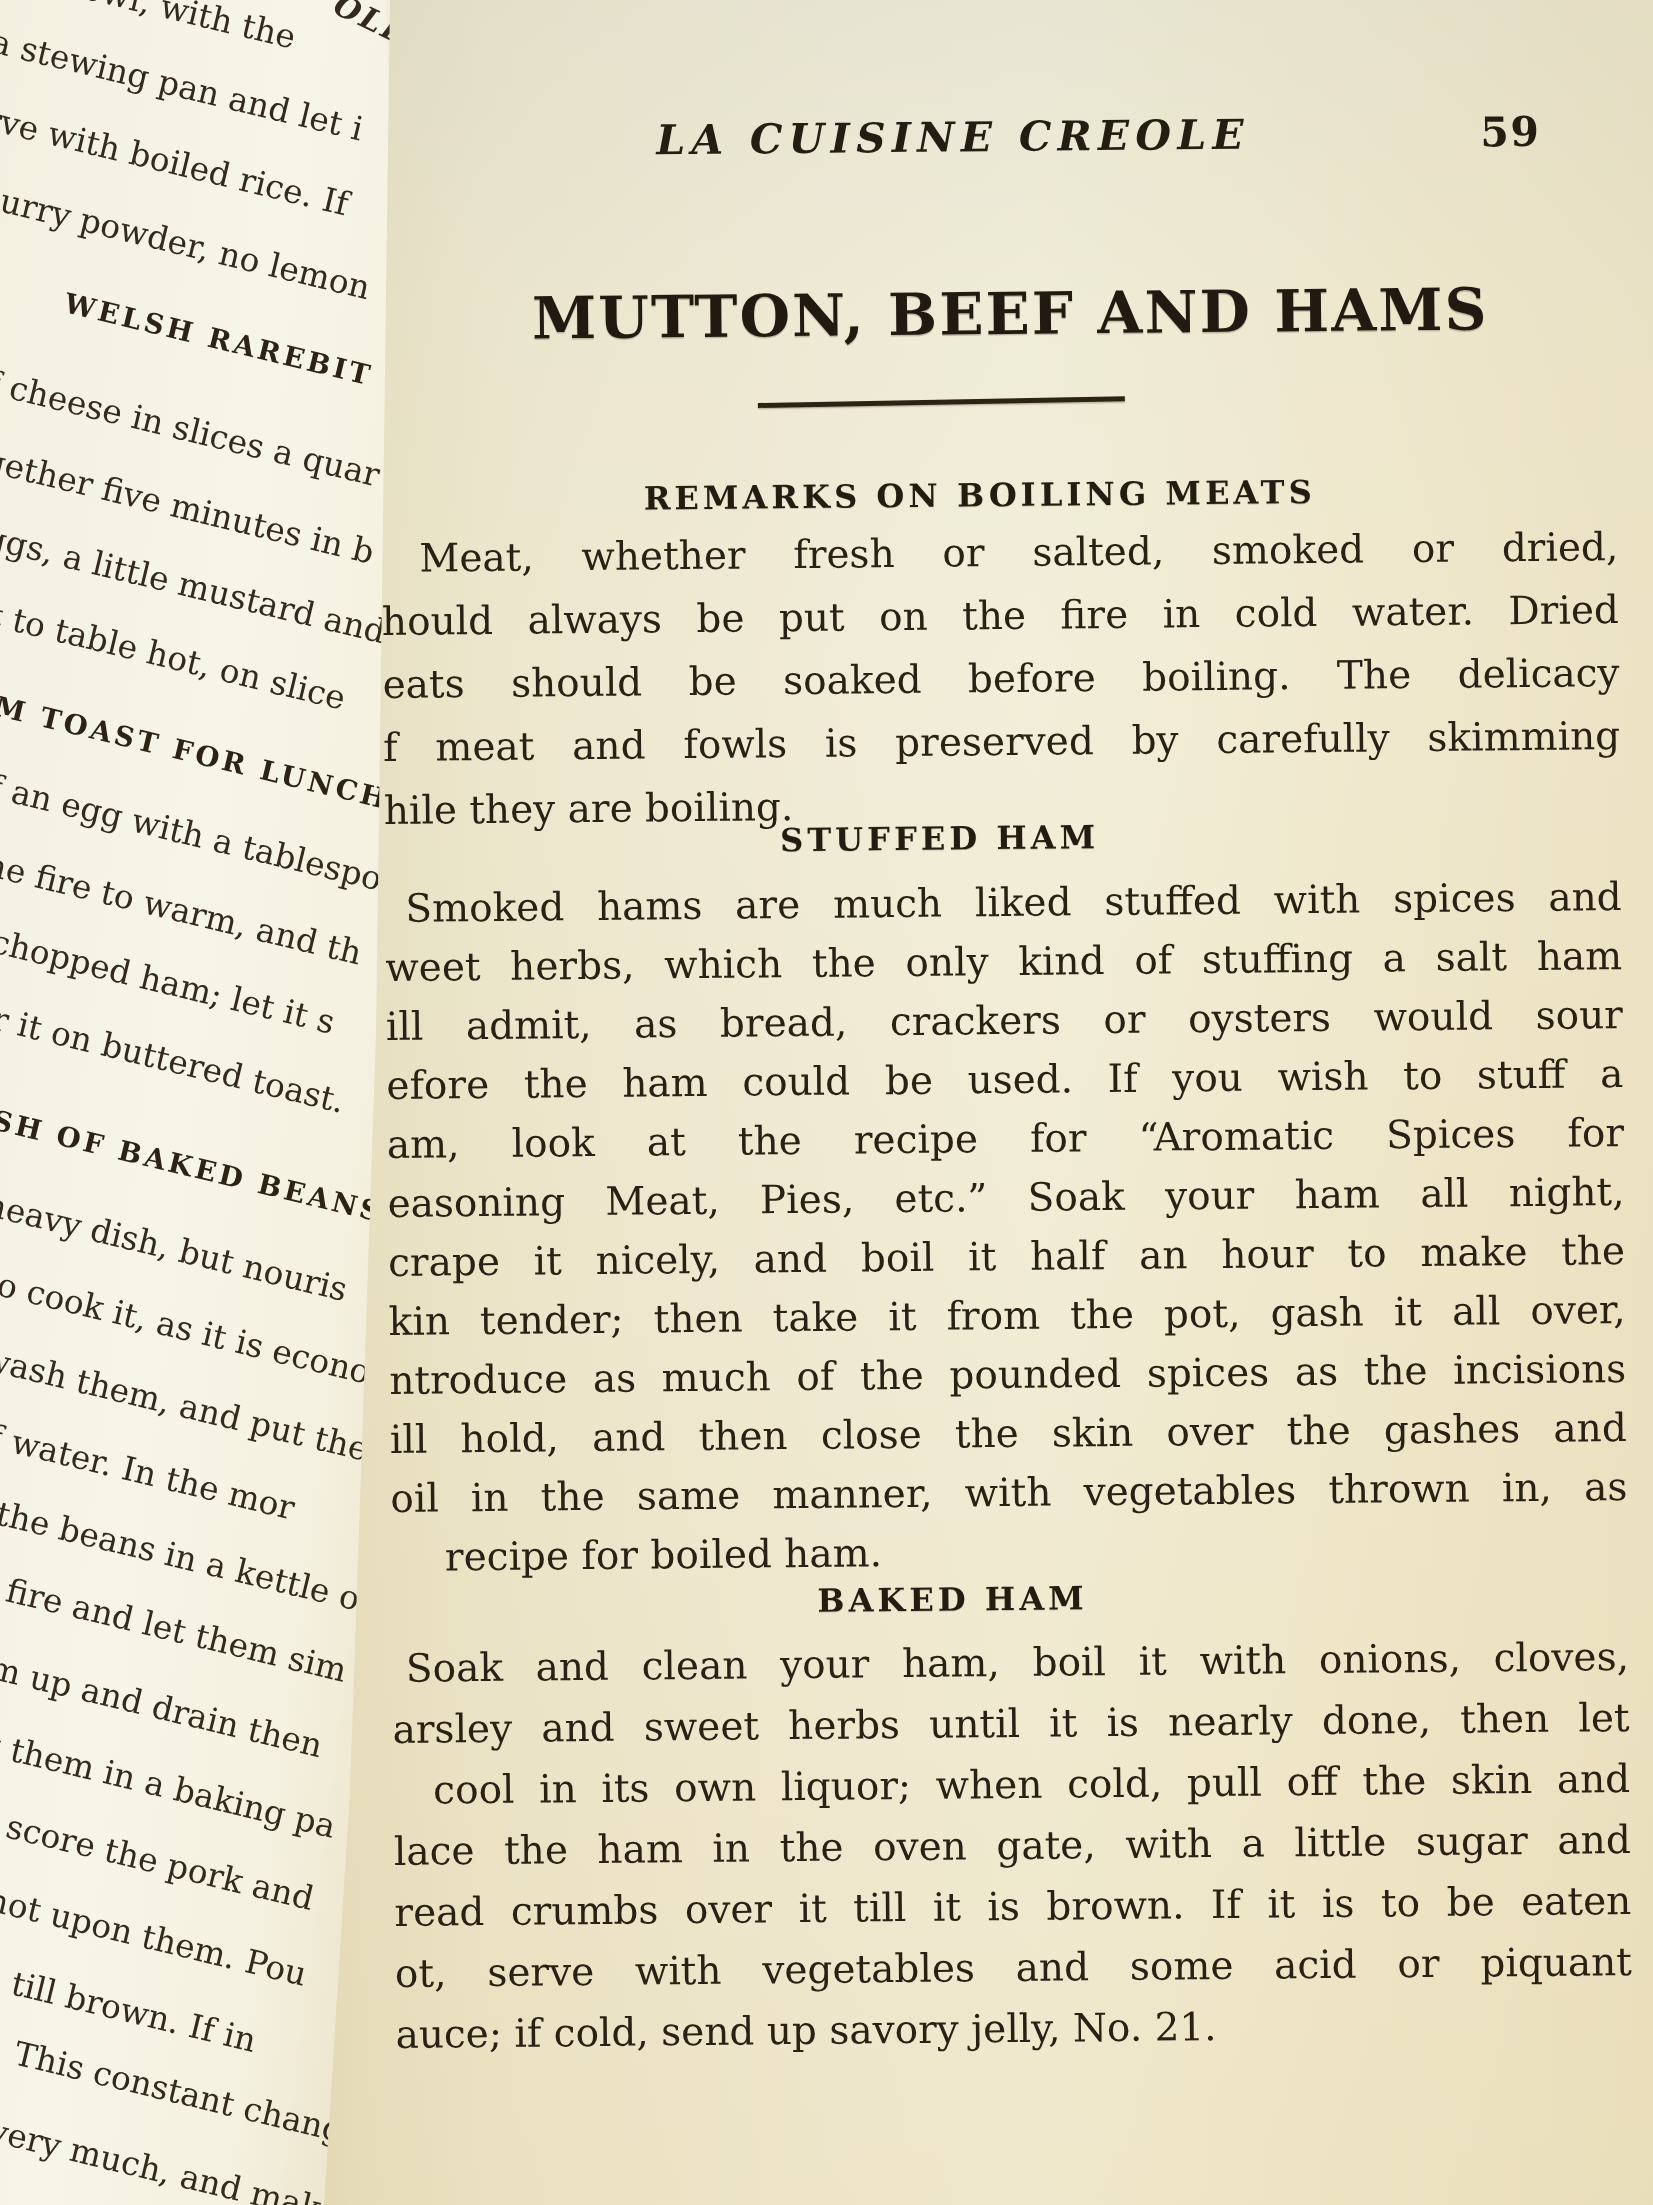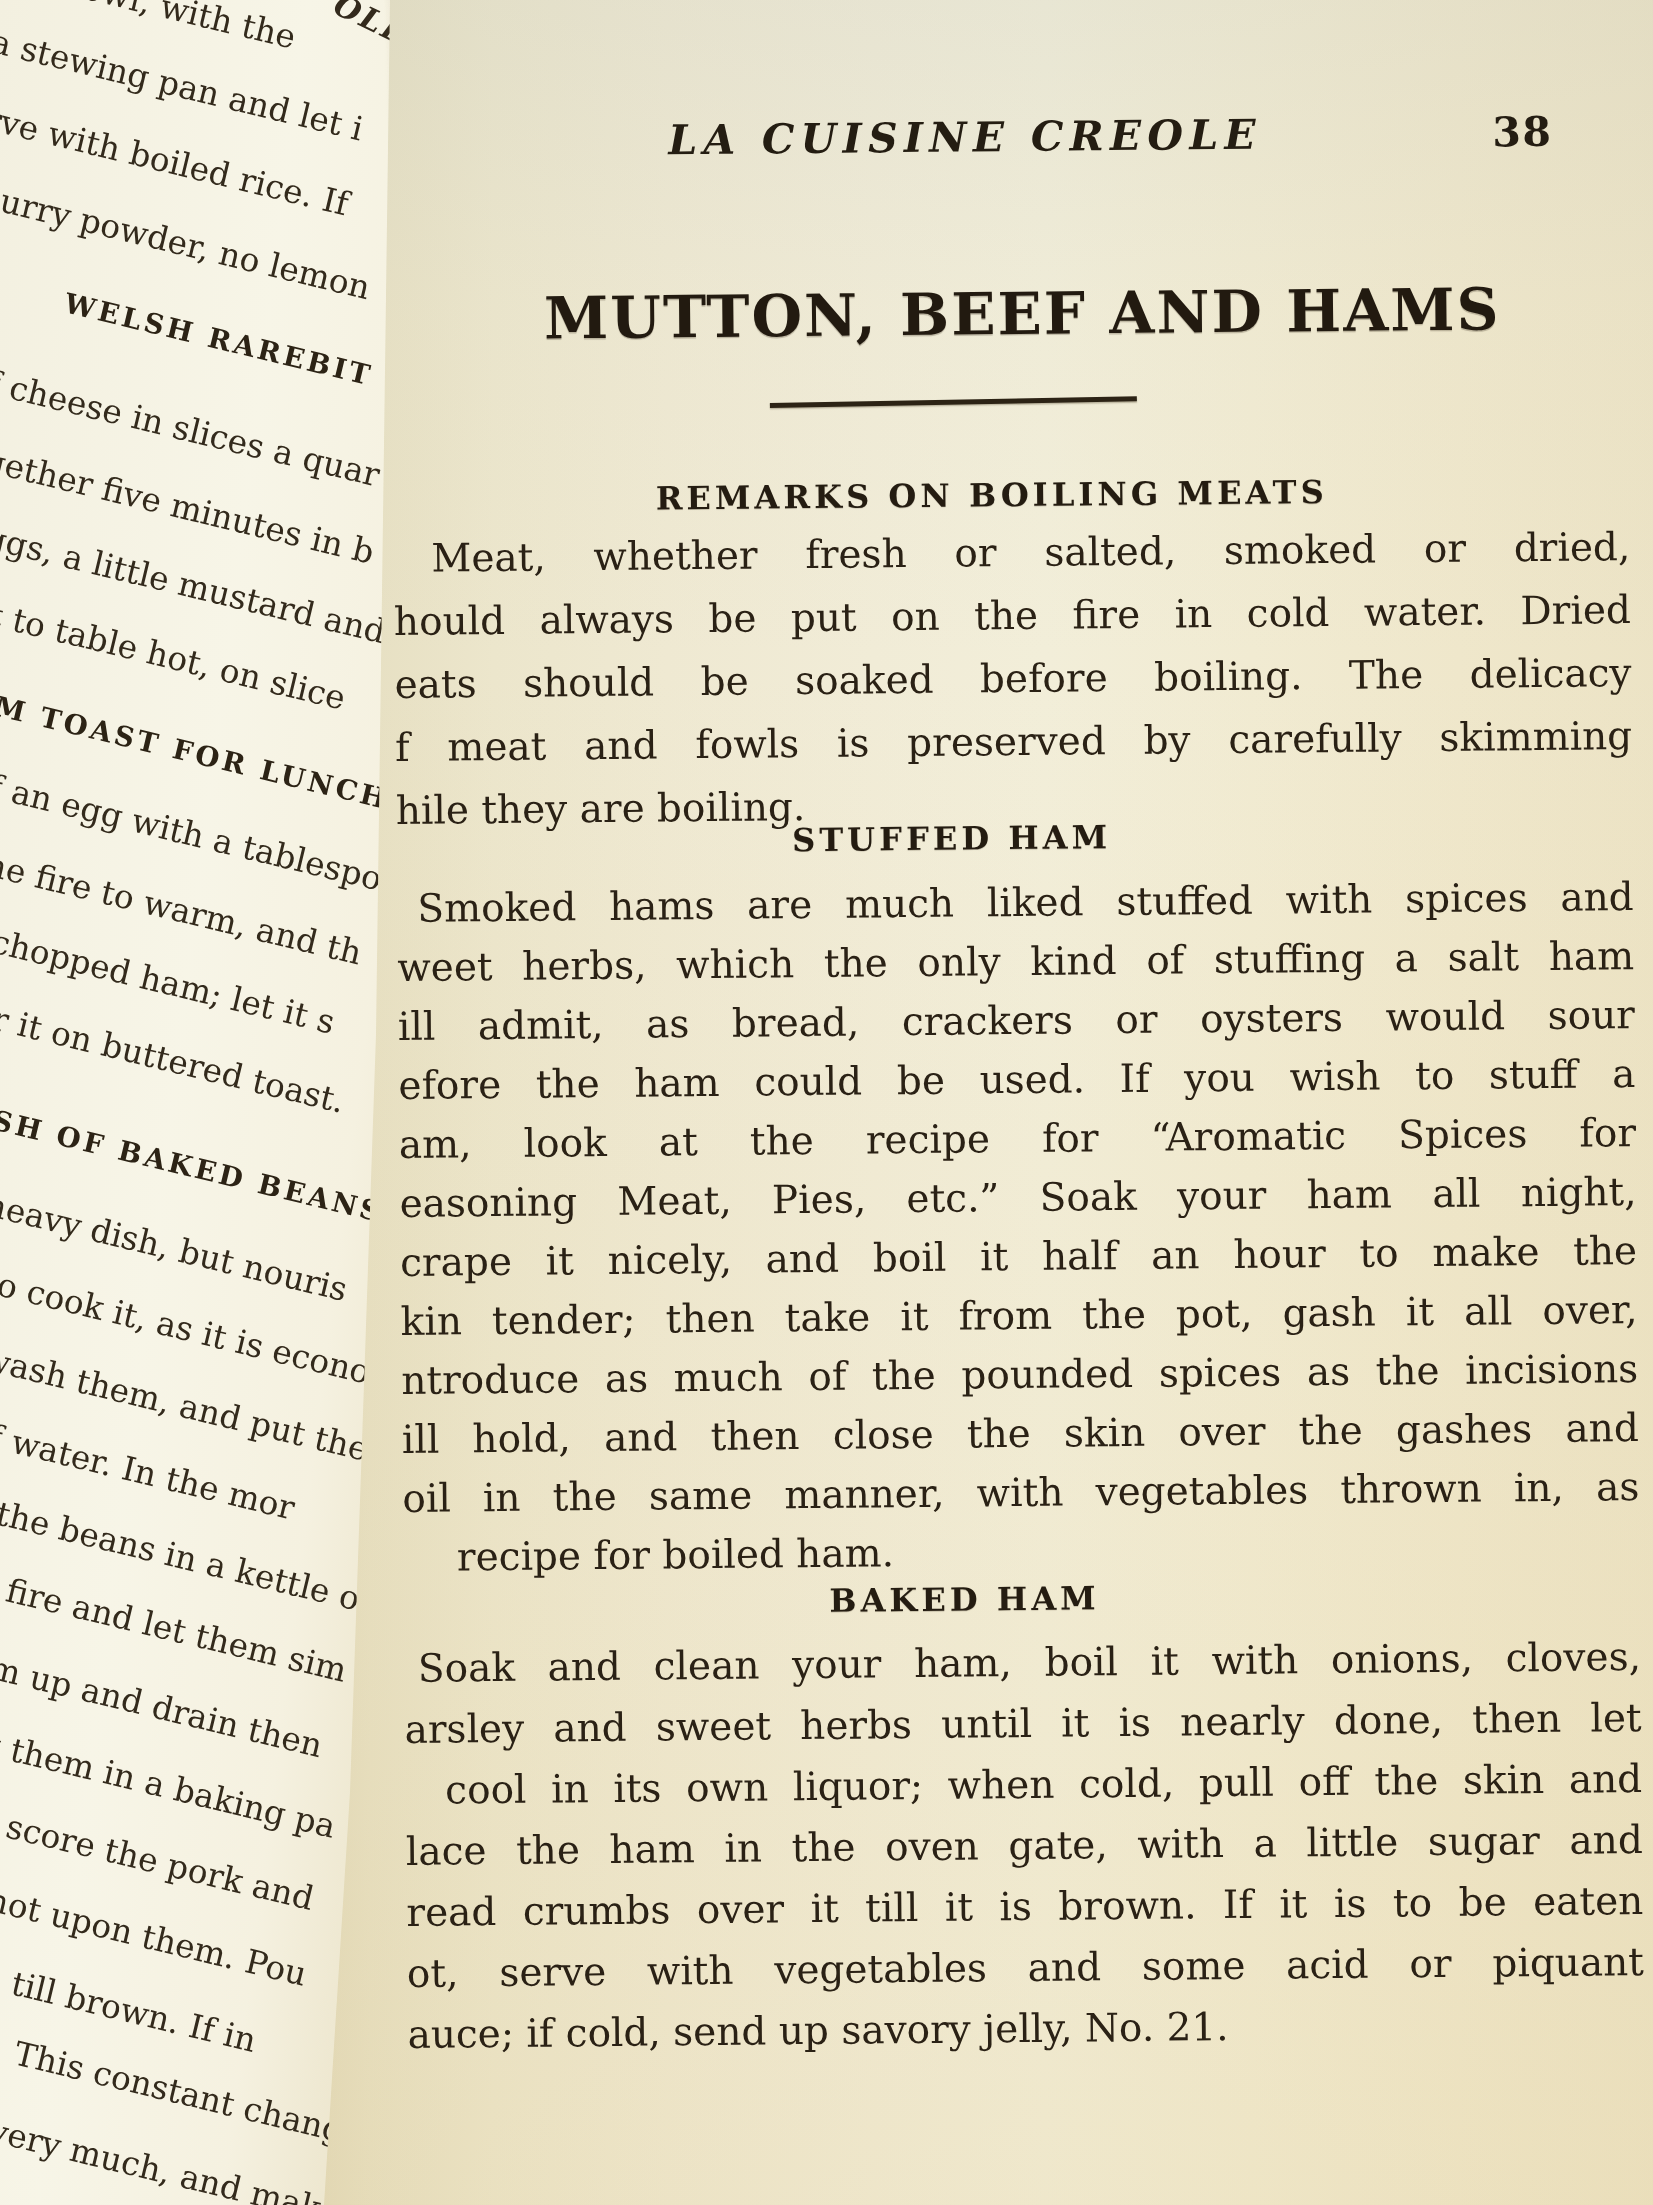--- a/index.html
+++ b/index.html
@@ -10,21 +10,20 @@
   }
   
   .right-page{
     position:absolute;inset:0;
     background:
       linear-gradient(180deg, rgba(186,192,184,0.18) 0%, rgba(186,192,184,0.05) 14%, rgba(0,0,0,0) 30%, rgba(222,196,130,0.10) 78%, rgba(222,196,130,0.16) 100%),
       linear-gradient(90deg,
         #bfb189 0px, #c9bc96 76px, #d3c7a3 159px, #ded5b5 248px,
         #e7e0c3 358px, #ece6cc 482px, #efe9d2 655px, #f1ecd7 861px,
         #f2eed9 1034px, #f1ebd2 1240px, #efe7cb 1447px, #ece3c5 1654px);
-    margin-left: 12px;
   }
   .rp-col{
     position:absolute;left:376px;top:0;width:1237px;height:2205px;
     transform:rotate(-0.55deg);transform-origin:0 0;
     color:#2a2114;
   }
   .rp-head{
     position:absolute;left:0;top:119px;width:100%;height:62px;
     font-style:italic;font-weight:bold;font-size:41px;letter-spacing:6.2px;
     color:#241d12;
@@ -75,21 +74,21 @@
   }
 </style>
 </head>
 <body>
 
 <div class="right-page">
   <div class="rp-col">
 
     <div class="rp-head">
       <span class="bktitle">LA CUISINE CREOLE</span>
-      <span class="pageno">38</span>
+      <span class="pageno">59</span>
     </div>
 
     <div class="chapter-title">MUTTON, BEEF AND HAMS</div>
     <div class="divider"></div>
 
     <div class="sec-head remarks">REMARKS ON BOILING MEATS</div>
     <div class="para p1">
       <div class="ln j" style="text-indent:38px">Meat, whether fresh or salted, smoked or dried,</div>
       <div class="ln j">hould always be put on the fire in cold water.  Dried</div>
       <div class="ln j">eats should be soaked before boiling.  The delicacy</div>

